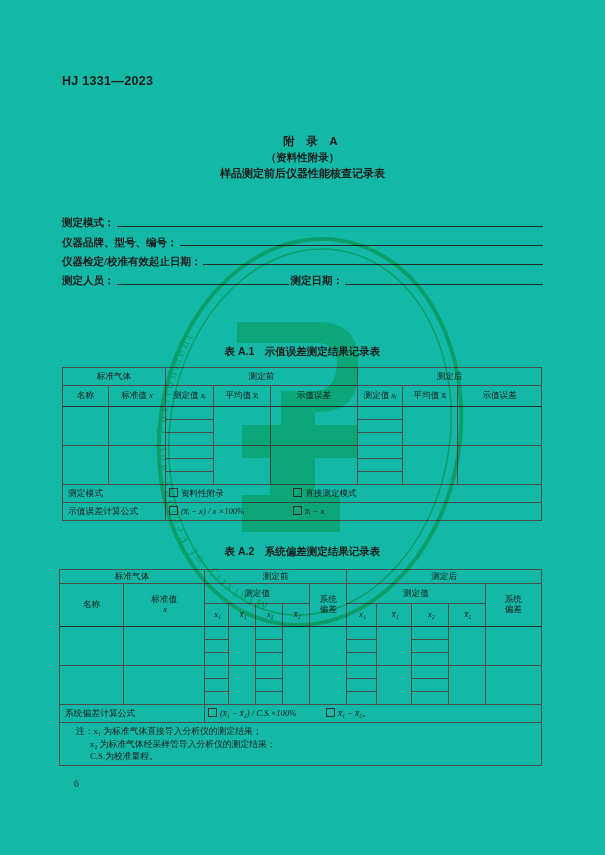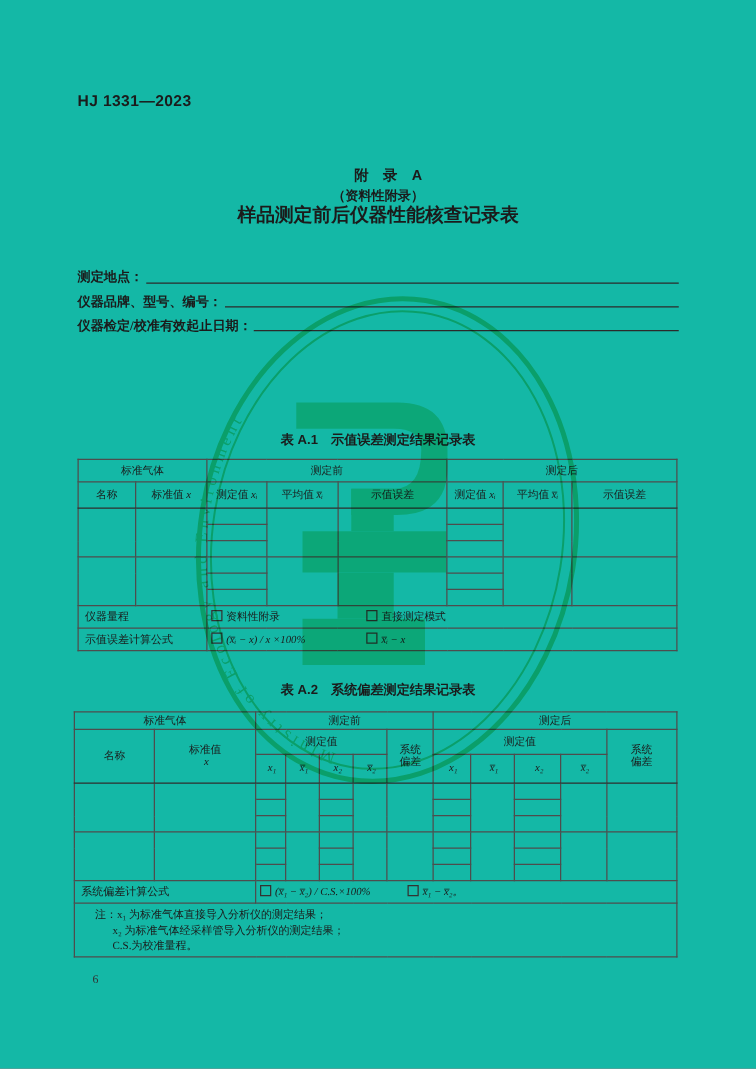--- a/index.html
+++ b/index.html
@@ -11,21 +11,21 @@
   
   .doc-number{
     position:absolute; left:62px; top:74px;
     font-family:"Liberation Sans","DejaVu Sans",sans-serif;
     font-weight:bold; font-size:12.5px; letter-spacing:.3px;
   }
   .titles{position:absolute; left:0; top:133px; width:100%; text-align:center;
     font-family:"Liberation Sans","DejaVu Sans",sans-serif; font-weight:bold;}
   .titles .t1{font-size:11.5px; line-height:16px;padding-left:16px;}
   .titles .t2{font-size:10.5px; line-height:16px;}
-  .titles .t3{font-size:15px;  line-height:16px;}
+  .titles .t3{font-size:11px;  line-height:16px;}
   
   .form{position:absolute; left:62px; right:62px; top:210px; font-size:10.5px; font-weight:600;}
   .form-row{display:flex; align-items:flex-end; height:19.3px; white-space:nowrap;}
   .form-label{line-height:13px;}
   .fill{flex:1 1 auto; border-bottom:1px solid #2b2b2b; margin:0 0 2.5px 2px; height:1px;}
   .fill.w172{flex:0 0 172px;}
   .date-label{margin-left:2px;}
   
   .tbl-title{position:absolute; left:0; width:100%; text-align:center;
     font-family:"Liberation Sans","DejaVu Sans",sans-serif; font-weight:bold; font-size:10.5px;}
@@ -64,29 +64,35 @@
   <div class="doc-number">HJ 1331—2023</div>
 
   <div class="titles">
     <div class="t1">附　录　A</div>
     <div class="t2">（资料性附录）</div>
     <div class="t3">样品测定前后仪器性能核查记录表</div>
   </div>
 
   <div class="form">
     <div class="form-row">
-      <span class="form-label">测定地点：</span>
+      <span class="form-label">测定模式：</span>
       <span class="fill"></span>
     </div>
     <div class="form-row">
       <span class="form-label">仪器品牌、型号、编号：</span>
       <span class="fill"></span>
     </div>
     <div class="form-row">
       <span class="form-label">仪器检定/校准有效起止日期：</span>
+      <span class="fill"></span>
+    </div>
+    <div class="form-row">
+      <span class="form-label">测定人员：</span>
+      <span class="fill w172"></span>
+      <span class="form-label date-label">测定日期：</span>
       <span class="fill"></span>
     </div>
   </div>
 
   <div class="tbl-title t-a1">表 A.1　示值误差测定结果记录表</div>
 
   <table id="tableA1">
     <colgroup>
       <col style="width:9.6%">
         <col style="width:11.9%">
@@ -143,21 +149,21 @@
     </tr>
     <tr style="height:13px">
           <td></td>
           <td></td>
         </tr>
     <tr style="height:13px">
           <td></td>
           <td></td>
         </tr>
     <tr style="height:18px">
-      <td colspan="2" class="label-cell">仪器量程</td>
+      <td colspan="2" class="label-cell">测定模式</td>
       <td colspan="6" class="options">
         <span class="opt opt1a"><span class="cb"></span><span>资料性附录</span></span>
         <span class="opt"><span class="cb"></span><span>直接测定模式</span></span>
       </td>
     </tr>
     <tr style="height:18px">
       <td colspan="2" class="label-cell">示值误差计算公式</td>
       <td colspan="6" class="options">
         <span class="opt opt1a"><span class="cb"></span><span class="formula">(x̅ᵢ − x) / x ×100%</span></span>
         <span class="opt"><span class="cb"></span><span class="formula">x̅ᵢ − x</span></span>

